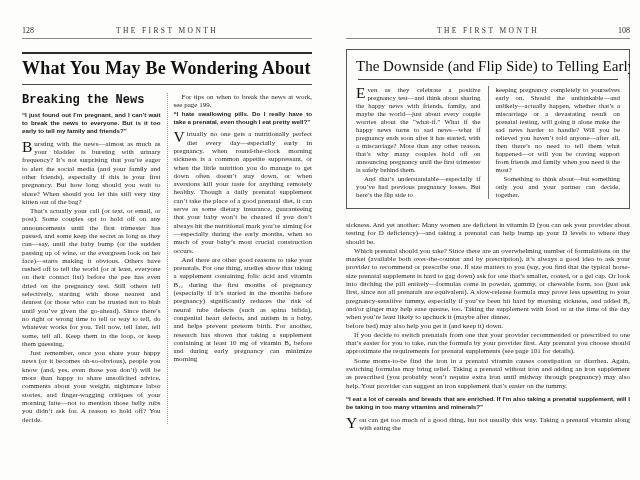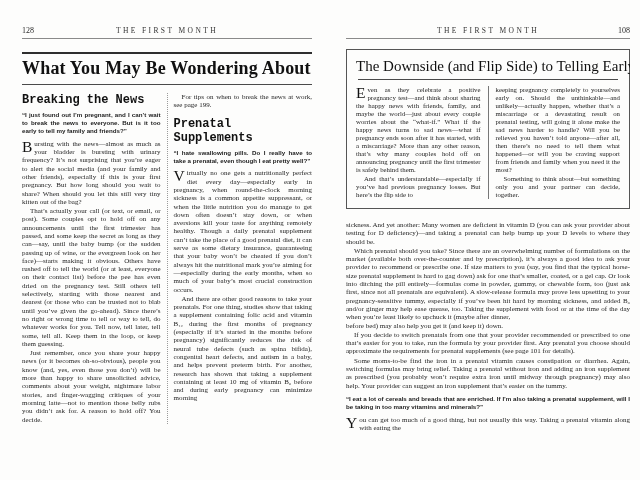--- a/index.html
+++ b/index.html
@@ -107,21 +107,20 @@
       <div class="question">“I just found out I’m pregnant, and I can’t wait to break the news to everyone. But is it too early to tell my family and friends?”</div>
       <p class="para"><span class="dropcap">B</span><span>ursting with the news—almost as much as your bladder is bursting with urinary frequency? It’s not surprising that you’re eager to alert the social media (and your family and other friends), especially if this is your first pregnancy. But how long should you wait to share? When should you let this still very tiny kitten out of the bag?</span></p>
       <p class="para indent">That’s actually your call (or text, or email, or post). Some couples opt to hold off on any announcements until the first trimester has passed, and some keep the secret as long as they can—say, until the baby bump (or the sudden passing up of wine, or the evergreen look on her face)—starts making it obvious. Others have rushed off to tell the world (or at least, everyone on their contact list) before the pee has even dried on the pregnancy test. Still others tell selectively, starting with those nearest and dearest (or those who can be trusted not to blab until you’ve given the go-ahead). Since there’s no right or wrong time to tell or way to tell, do whatever works for you. Tell now, tell later, tell some, tell all. Keep them in the loop, or keep them guessing.</p>
       <p class="para indent">Just remember, once you share your happy news (or it becomes oh-so-obvious), people you know (and, yes, even those you don’t) will be more than happy to share unsolicited advice, comments about your weight, nightmare labor stories, and finger-wagging critiques of your morning latte—not to mention those belly rubs you didn’t ask for. A reason to hold off? You decide.</p>
     </div>
 
     <div class="col-divider-dotted"></div>
 
     <div class="col">
       <p class="para indent">For tips on when to break the news at work, see page 199.</p>
-      <div class="section-heading second">Prenatal Supplements</div>
       <div class="question">“I hate swallowing pills. Do I really have to take a prenatal, even though I eat pretty well?”</div>
       <p class="para"><span class="dropcap">V</span><span>irtually no one gets a nutritionally perfect diet every day—especially early in pregnancy, when round-the-clock morning sickness is a common appetite suppressant, or when the little nutrition you do manage to get down often doesn’t stay down, or when aversions kill your taste for anything remotely healthy. Though a daily prenatal supplement can’t take the place of a good prenatal diet, it can serve as some dietary insurance, guaranteeing that your baby won’t be cheated if you don’t always hit the nutritional mark you’re aiming for—especially during the early months, when so much of your baby’s most crucial construction occurs.</span></p>
       <p class="para indent">And there are other good reasons to take your prenatals. For one thing, studies show that taking a supplement containing folic acid and vitamin B₁₂ during the first months of pregnancy (especially if it’s started in the months before pregnancy) significantly reduces the risk of neural tube defects (such as spina bifida), congenital heart defects, and autism in a baby, and helps prevent preterm birth. For another, research has shown that taking a supplement containing at least 10 mg of vitamin B₆ before and during early pregnancy can minimize morning</p>
     </div>
 
   </div>
 </div>
 
 <div class="page page-right">
 

